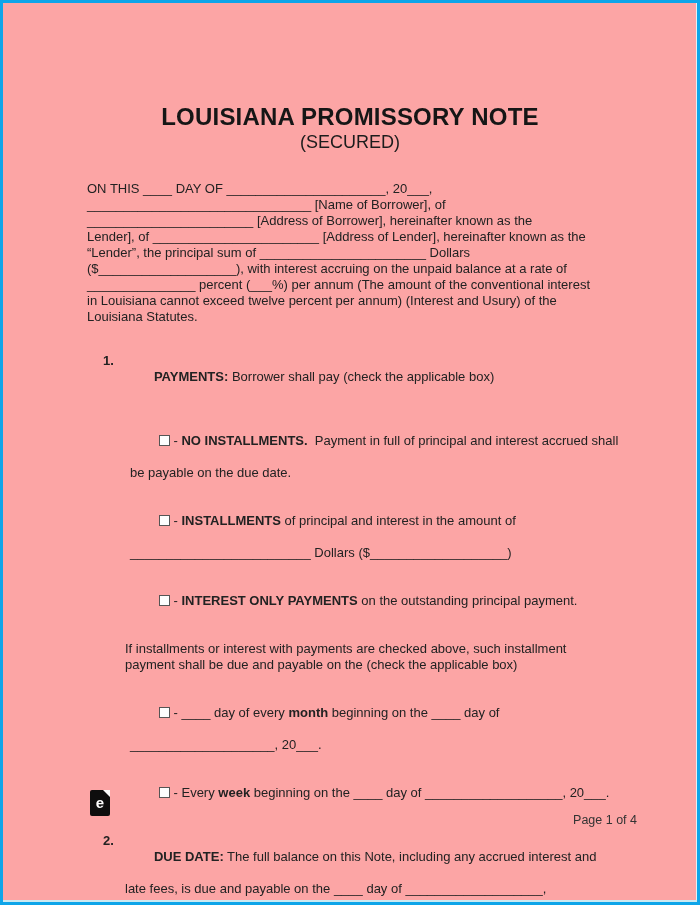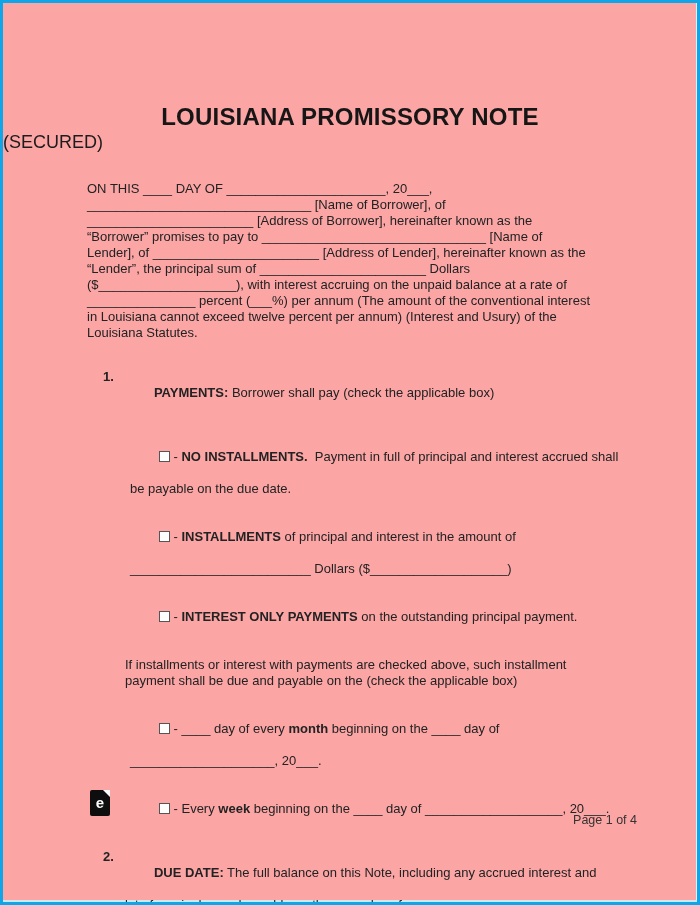--- a/index.html
+++ b/index.html
@@ -17,21 +17,21 @@
   .title{
     margin:100px 0 0 0;
     text-align:center;
     font-size:24px;
     font-weight:bold;
     letter-spacing:.2px;
     line-height:28px;
     color:#161616;
   }
   .subtitle{
-    text-align:left;
+    text-align:center;
     font-size:18px;
     line-height:22px;
     color:#1c1c1c;
   }
   .content{
     margin:28px 48px 0 84px;
     font-size:13px;
     line-height:16px;
   }
   .line{white-space:pre-wrap;}
@@ -91,21 +91,20 @@
 
   <div class="title">LOUISIANA PROMISSORY NOTE</div>
   <div class="subtitle">(SECURED)</div>
 
   <div class="content">
 
     <div class="block">
       <div class="line">ON THIS ____ DAY OF ______________________, 20___,</div>
       <div class="line">_______________________________ [Name of Borrower], of</div>
       <div class="line">_______________________ [Address of Borrower], hereinafter known as the</div>
-      <div class="line">“Borrower” promises to pay to _______________________________ [Name of</div>
       <div class="line">Lender], of _______________________ [Address of Lender], hereinafter known as the</div>
       <div class="line">“Lender”, the principal sum of _______________________ Dollars</div>
       <div class="line">($___________________), with interest accruing on the unpaid balance at a rate of</div>
       <div class="line">_______________ percent (___%) per annum (The amount of the conventional interest</div>
       <div class="line">in Louisiana cannot exceed twelve percent per annum) (Interest and Usury) of the</div>
       <div class="line">Louisiana Statutes.</div>
     </div>
 
     <div class="block section first-section">
       <span class="num">1.</span>

